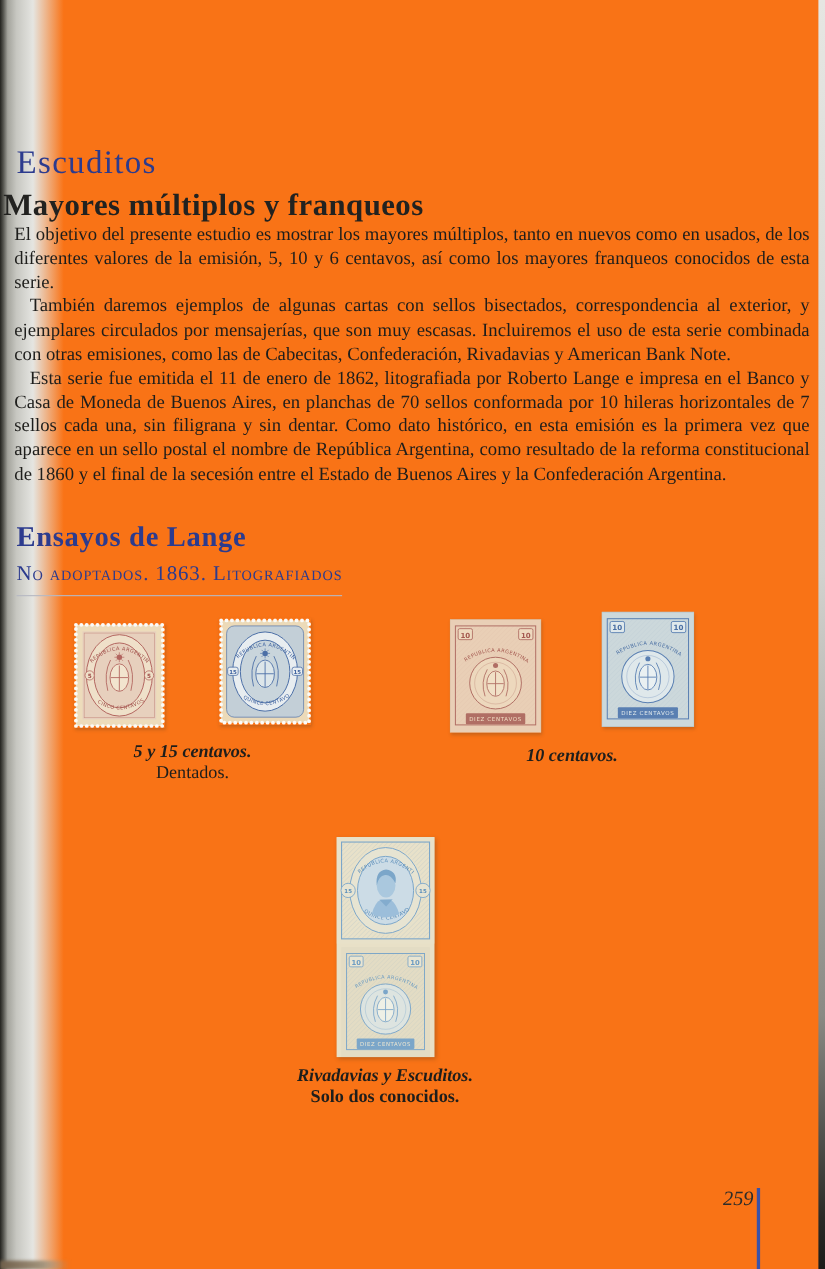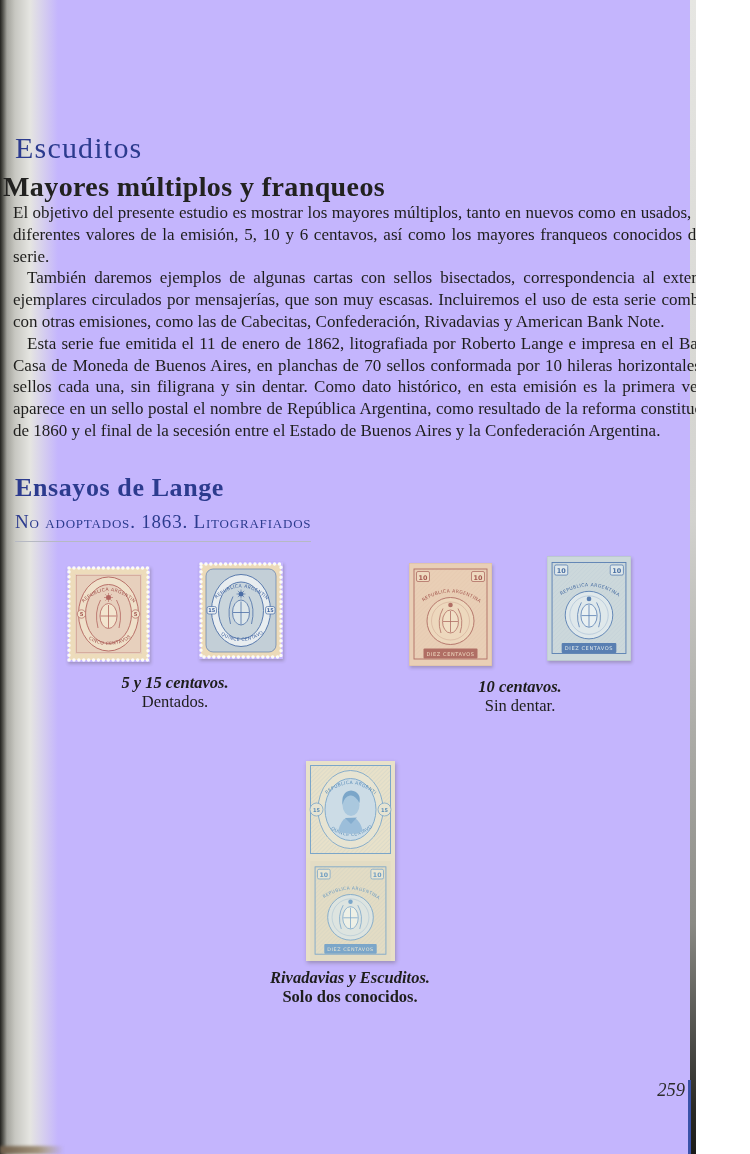--- a/index.html
+++ b/index.html
@@ -1,18 +1,18 @@
 <!DOCTYPE html>
 <html><head>
 <meta charset="utf-8">
 <style>
   html,body{margin:0;padding:0;background:#ffffff;}
   .page{
-    position:relative;width:696px;height:1154px;overflow:hidden;
-    background:#c4b5fd;
+    position:relative;width:750px;height:1154px;overflow:hidden;
+    background:#f97316;
     font-family:"Liberation Serif","DejaVu Serif",serif;
     color:#1e1e1c;
   }
   
   .gutter{position:absolute;left:0;top:0;width:58px;height:1154px;
     background:linear-gradient(90deg,#22221e 0px,#55554f 3px,#a3a39c 7px,#c7c7c1 15px,#e5e5e1 30px,rgba(251,251,249,0) 58px);}
   .right-edge{position:absolute;right:0;top:0;width:6px;height:1154px;
     background:linear-gradient(180deg,#e6e6e2 0%,#d2d2ce 45%,#8a8a84 80%,#2a2a26 96%,#1b1b18 100%);}
   .corner-smudge{position:absolute;left:0;bottom:0;width:64px;height:8px;
     background:linear-gradient(90deg,#6f5e4a,#a2937c 60%,rgba(251,251,249,0));filter:blur(1.5px);}
@@ -231,21 +231,20 @@
           <line x1="34" y1="58.5" x2="49" y2="58.5"></line>
           <line x1="41.5" y1="48" x2="41.5" y2="69.5"></line>
         </g>
         <circle cx="41.5" cy="42" r="2.3" fill="#597fb2"></circle>
         <rect x="14.5" y="85.5" width="54" height="10" rx="1" fill="#597fb2"></rect>
         <text class="tablet-text" x="41.5" y="92.6" fill="#dfe8eb">DIEZ CENTAVOS</text>
       </svg>
     </div>
     <figcaption>
       <div class="cap-title">10 centavos.</div>
-      <div class="cap-sub">Sin dentar.</div>
     </figcaption>
   </figure>
 
   <figure class="fig3">
     <div class="pair-column">
 
       <svg width="89" height="97" viewBox="0 0 89 97">
         <rect x="0" y="0" width="89" height="97" fill="#e8e1c9"></rect>
         <rect x="4.5" y="4.5" width="80" height="88" fill="url(#hatchSky)" opacity="0.45"></rect>
         <ellipse cx="44.5" cy="48.5" rx="34" ry="40.5" fill="#e8e1c9"></ellipse>

